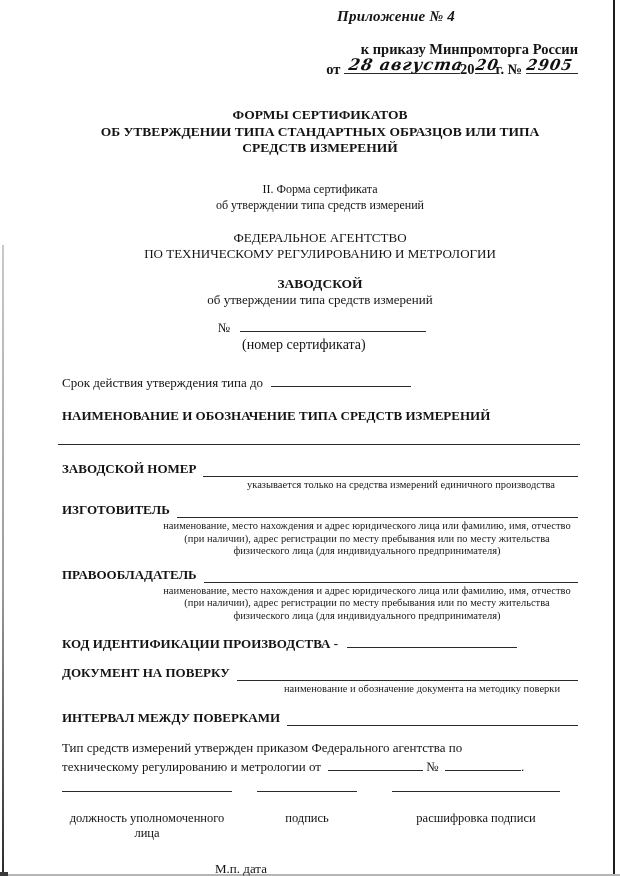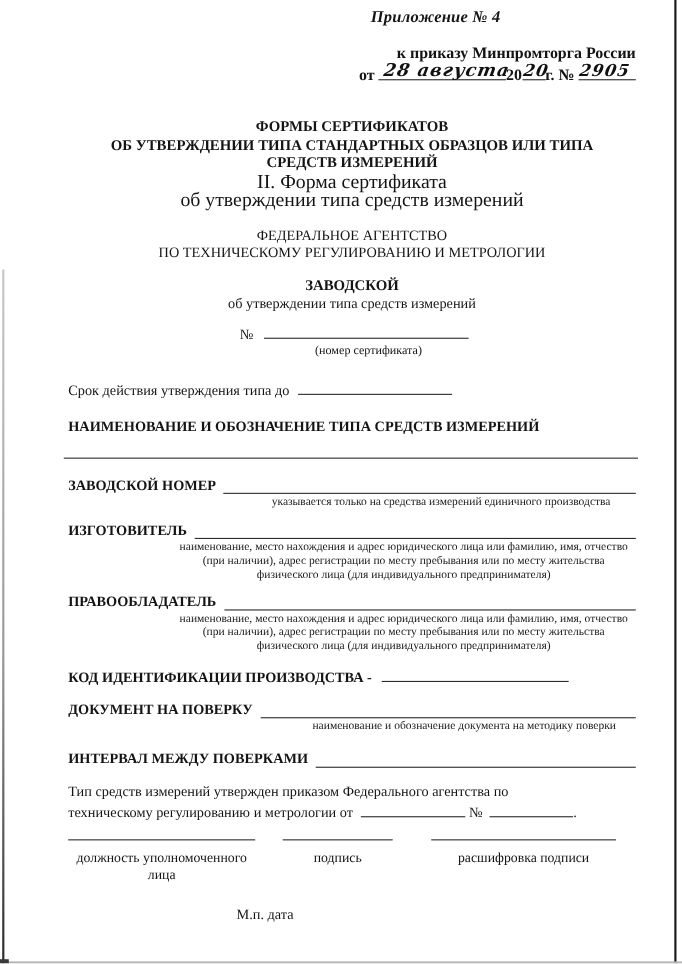--- a/index.html
+++ b/index.html
@@ -25,40 +25,40 @@
   .order-ref { margin-top:16px; font-size:14.5px; font-weight:bold; line-height:17px; }
   .order-line2 { line-height:22px; }
 
   .blank { display:inline-block; position:relative; border-bottom:1.4px solid #2b2b2b; height:13px; vertical-align:baseline; }
   .hw { position:absolute; bottom:-3px; left:5px; white-space:nowrap;
         font-family:"DejaVu Serif", serif; font-style:italic; font-weight:bold;
         font-size:16px; letter-spacing:1px; transform:skewX(-10deg); color:#111; }
   .hw.small { font-size:15px; left:1px; }
 
   .doc-title { margin-top:27px; font-size:13.5px; font-weight:bold; line-height:16.5px; }
-  .section-h { font-size:18px; line-height:16px; }
+  .section-h { margin-top:24px; font-size:12px; line-height:16px; }
   .agency    { margin-top:17px; font-size:13px; line-height:16px; }
   .cert-t    { margin-top:14px; font-size:13.5px; font-weight:bold; line-height:16px; }
   .cert-s    { font-size:13px; font-weight:normal; line-height:16px; }
 
   .cert-num  { margin-top:10px; margin-left:156px; font-size:13px; }
-  .cert-num-hint { margin-left:24px; width:186px; text-align:center; font-size:11px; margin-top:1px; }
+  .cert-num-hint { margin-left:24px; width:186px; font-size:14px; margin-top:1px; }
 
   .fieldrow { display:flex; align-items:flex-end; font-size:13px; }
   .fieldrow .lbl { white-space:nowrap; }
   .fieldrow .fill { flex:1; border-bottom:1.4px solid #2b2b2b; height:13px; margin-left:7px; }
 
   .hint { font-size:10.5px; line-height:12.5px; color:#1a1a1a; }
 
   .fullline { border-bottom:1.6px solid #2b2b2b; height:20px; margin-left:-4px; margin-right:-2px; }
 
   .para { font-size:13px; line-height:18px; }
 
   .sig { display:flex; margin-top:15px; font-size:12.5px; }
-  .sig .col { border-top:1.5px solid #2b2b2b; padding-top:9px; text-align:center; line-height:15px; }
+  .sig .col { border-top:1.5px solid #2b2b2b; padding-top:19px; text-align:center; line-height:15px; }
   .sig .c1 { width:170px; }
   .sig .c2 { width:100px; margin-left:25px; }
   .sig .c3 { width:168px; margin-left:35px; }
 
   .stamp { margin-top:20px; margin-left:153px; font-size:13px; }
 </style>
 </head>
 <body>
 
 <div class="page">

